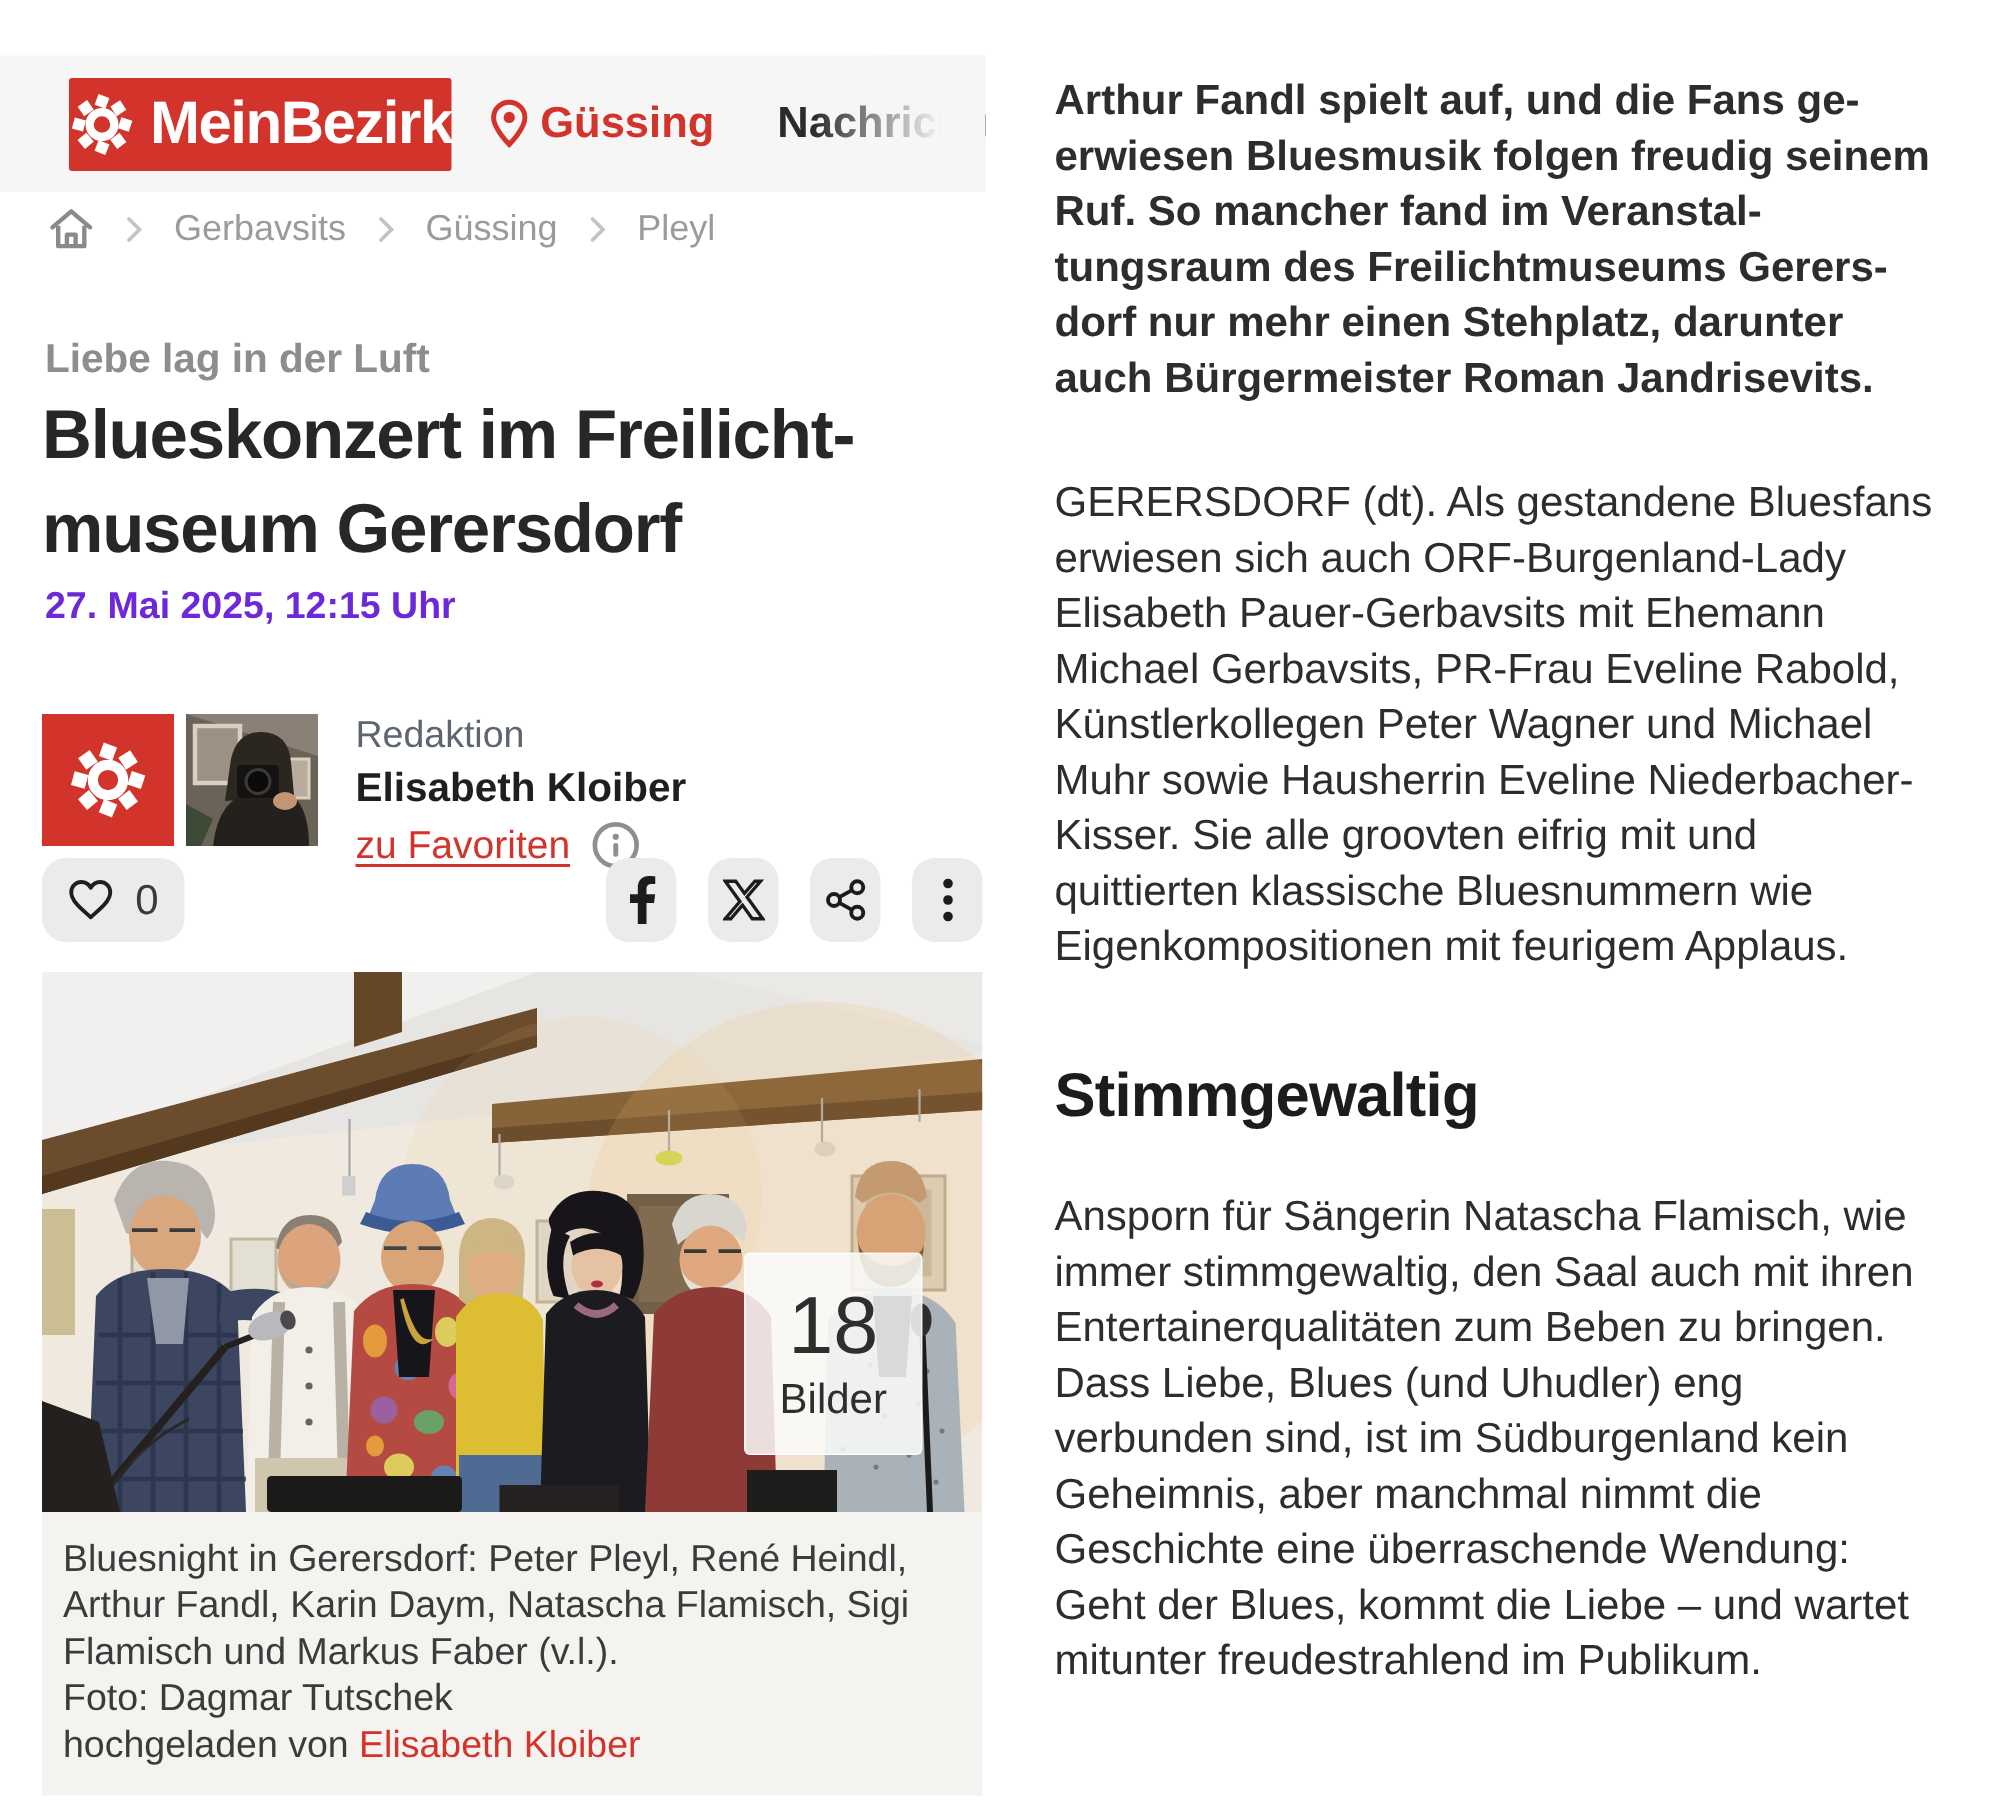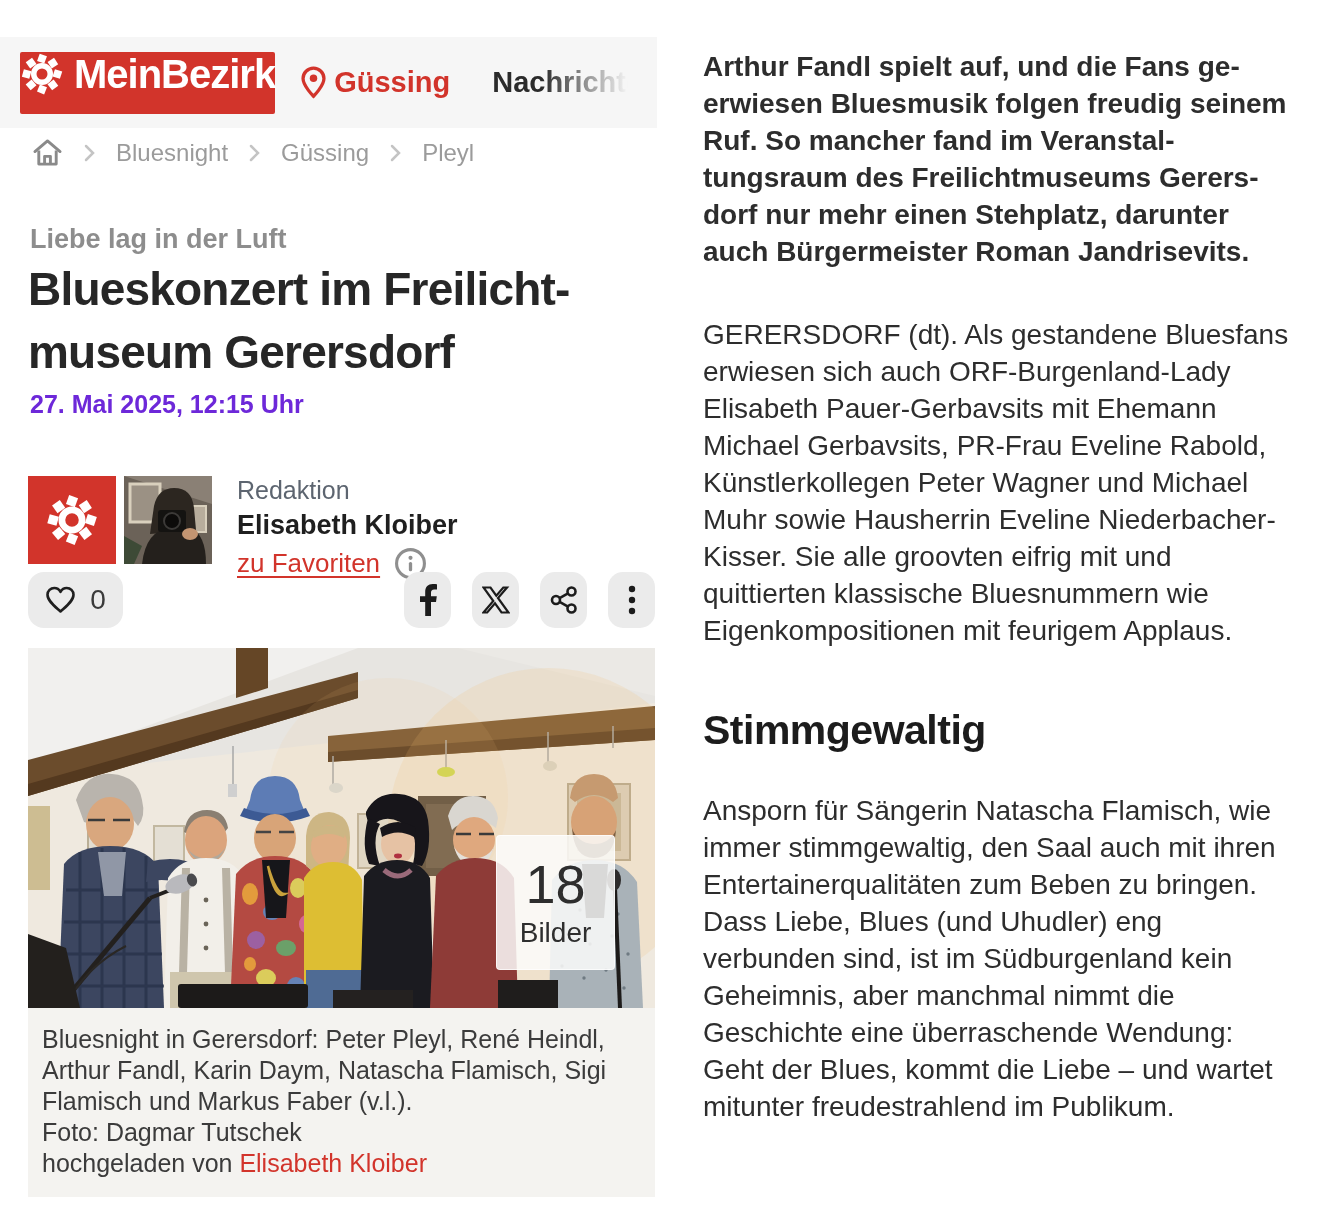--- a/index.html
+++ b/index.html
@@ -3,22 +3,22 @@
 <meta charset="utf-8">
 <style>
   * { box-sizing: border-box; }
   html,body { margin:0; padding:0; background:#ffffff; }
   body { font-family:"Liberation Sans", sans-serif; color:#1f1f1f; }
   .page { position:relative; width:1333px; height:1208px; background:#fff; overflow:hidden; }
 
   
   .topbar { position:absolute; left:0; top:37px; width:657px; height:91px;
             background:#f6f6f6; display:flex; align-items:center; overflow:hidden; }
-  .logo-box { margin-left:20px; width:293px; height:62px; background:#d2342b;
-              display:flex; justify-content:center; gap:10px; border-radius:2px; }
+  .logo-box { margin-left:46px; width:293px; height:62px; background:#d2342b;
+              display:flex; align-items:center; justify-content:center; gap:10px; border-radius:2px; }
   .brand { color:#fff; font-size:40px; font-weight:bold; letter-spacing:-1px; }
   .location { display:flex; align-items:center; gap:7px; margin-left:25px; }
   .location-label { color:#d2342b; font-size:29px; font-weight:bold; }
   .topbar-divider { width:2px; height:58px; background:#e4e4e4; margin:0 21px; }
   .nav-item { font-size:29px; font-weight:bold; color:#2b2b2b; white-space:nowrap; display:flex; align-items:center; gap:12px; }
   .topbar-fade { position:absolute; top:0; right:0; width:115px; height:100%;
                  background:linear-gradient(to right, rgba(246,246,246,0), #f6f6f6 75%); pointer-events:none; }
 
   
   .breadcrumb { position:absolute; left:32px; top:138px; display:flex; align-items:center;
@@ -124,21 +124,21 @@
         <path d="M3 14 L16 3 L29 14" fill="none" stroke="#8a8a8a" stroke-width="3" stroke-linecap="round" stroke-linejoin="round"></path>
         <path d="M7 13 V27 H25 V13" fill="none" stroke="#8a8a8a" stroke-width="3" stroke-linejoin="round"></path>
         <path d="M13 27 V19 H19 V27" fill="none" stroke="#8a8a8a" stroke-width="3" stroke-linejoin="round"></path>
       </svg>
     </span>
     <span class="crumb-sep">
       <svg width="11" height="18" viewBox="0 0 11 18">
           <polyline points="2,2 9,9 2,16" fill="none" stroke="#c4c4c4" stroke-width="2.5" stroke-linecap="round"></polyline>
         </svg>
     </span>
-    <span>Bluesnight</span>
+    <span>Gerbavsits</span>
     <span class="crumb-sep">
       <svg width="11" height="18" viewBox="0 0 11 18">
           <polyline points="2,2 9,9 2,16" fill="none" stroke="#c4c4c4" stroke-width="2.5" stroke-linecap="round"></polyline>
         </svg>
     </span>
     <span>Güssing</span>
     <span class="crumb-sep">
       <svg width="11" height="18" viewBox="0 0 11 18">
           <polyline points="2,2 9,9 2,16" fill="none" stroke="#c4c4c4" stroke-width="2.5" stroke-linecap="round"></polyline>
         </svg>

